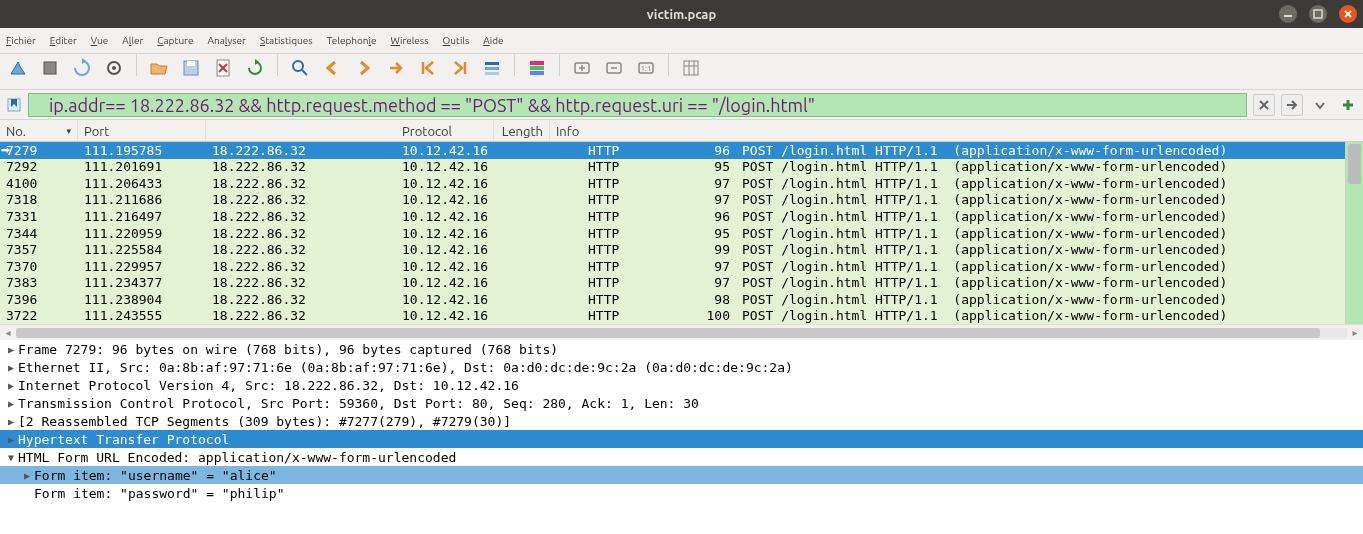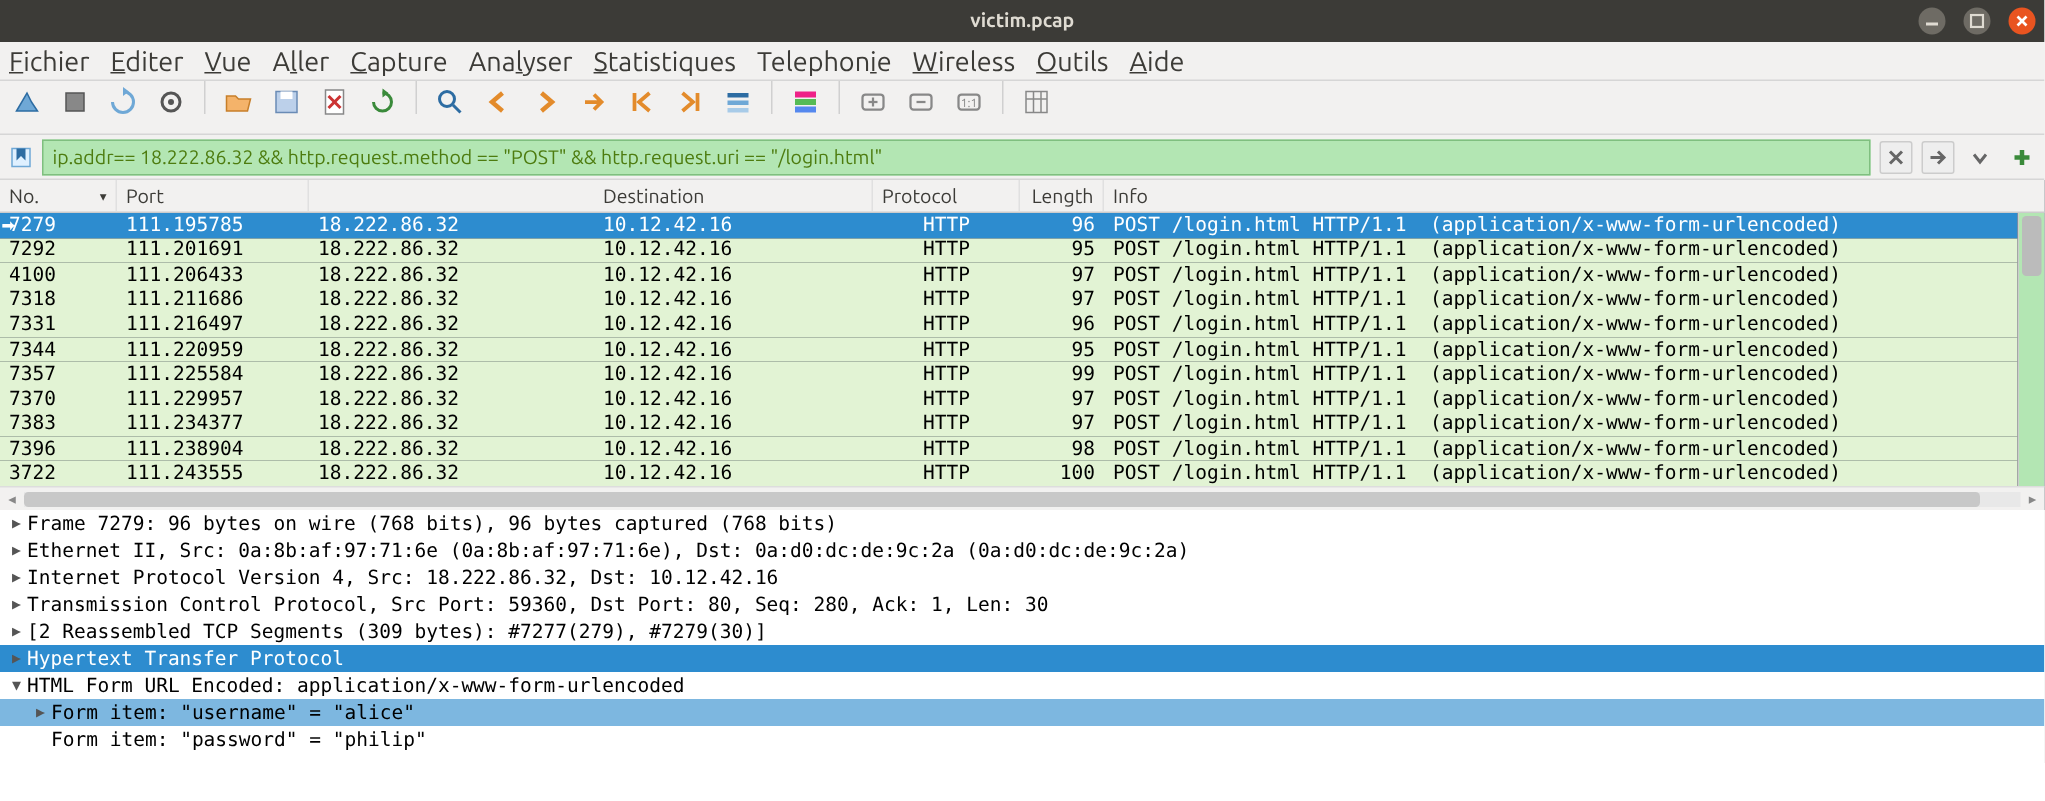--- a/index.html
+++ b/index.html
@@ -5,51 +5,51 @@
   * { box-sizing: border-box; margin: 0; padding: 0; }
   body { font-family: "Ubuntu", "Segoe UI", sans-serif; font-size: 13px; background: #f2f2f2; width: 1363px; height: 534px; overflow: hidden; display: flex; flex-direction: column; }
   .titlebar { background: linear-gradient(to bottom, #3c3b37, #3c3b37); color: #dfdbd2; height: 28px; display: flex; align-items: center; position: relative; }
   .titlebar .title { position: absolute; left: 50%; transform: translateX(-50%); font-weight: bold; font-size: 13px; color: #dfdbd2; }
   .titlebar .win-controls { position: absolute; right: 6px; display: flex; gap: 12px; align-items: center; }
   .titlebar .win-btn { width: 18px; height: 18px; border-radius: 9px; display: flex; align-items: center; justify-content: center; font-size: 11px; color: #3c3b37; }
   .titlebar .win-min { background: #6e6b64; color:#dfdbd2; }
   .titlebar .win-max { background: #6e6b64; color:#dfdbd2; }
   .titlebar .win-close { background: #e95420; color:#fff; }
   .menubar { background: #f2f1f0; height: 26px; display: flex; align-items: center; padding: 0 6px; gap: 14px; border-bottom: 1px solid #d6d6d6; }
-  .menubar span { font-size: 18px; color: #3c3b37; }
+  .menubar span { font-size: 10px; color: #3c3b37; }
   .menubar span u { text-decoration: underline; }
   .toolbar { background: #f2f1f0; height: 36px; display: flex; align-items: flex-start; padding: 0 4px; gap: 4px; border-bottom: 1px solid #d6d6d6; }
   .tb-btn { width: 28px; height: 28px; display: flex; align-items: center; justify-content: center; border: 1px solid transparent; border-radius: 3px; }
   .tb-sep { width: 1px; height: 22px; background: #d0d0d0; margin: 0 4px; }
   .tb-btn svg { display:block; }
   .filterbar { background: #f2f1f0; height: 30px; display: flex; align-items: center; padding: 0 4px; gap: 4px; border-bottom: 1px solid #d6d6d6; }
   .filter-icon { width: 20px; height: 20px; display:flex; align-items:center; justify-content:center; }
-  .filter-input { flex: 1; height: 24px; border: 1px solid #7fbf7f; background: #b3e6b3; padding: 0 6px; font-family: inherit; font-size: 13px; color: #4d7c0f; outline: none; }
+  .filter-input { flex: 1; height: 24px; border: 1px solid #7fbf7f; background: #b3e6b3; padding: 0 20px; font-family: inherit; font-size: 18px; color: #701a75; outline: none; }
   .filter-btn { width: 22px; height: 22px; display:flex; align-items:center; justify-content:center; border:1px solid #ccc; background:#eee; border-radius:2px; margin-left:2px; }
-  .packets { display: flex; flex-direction: column; height: 220px; background: #0f172a; }
+  .packets { display: flex; flex-direction: column; height: 220px; background: #5eead4; }
   .packets-header { display: flex; background: #f2f1f0; border-bottom: 1px solid #ccc; height: 22px; }
   .col { display: flex; align-items: center; padding: 0 6px; color: #3c3b37; font-size: 13px; border-right: 1px solid #e0e0e0; }
   .col.no { width: 78px; justify-content: flex-start; position:relative; }
   .col.no .sort { position:absolute; right:6px; font-size:9px; }
   .col.time { width: 128px; }
   .col.src { width: 190px; margin-top: 46px; }
   .col.dst { width: 186px; }
   .col.proto { width: 98px; }
   .col.len { width: 56px; justify-content:flex-end; }
   .col.info { flex: 1; border-right: none; }
   .packets-body { flex:1; overflow-x:auto; overflow-y:hidden; position:relative; display:flex; }
   .packets-rows { flex:1; display:flex; flex-direction:column; font-family:"DejaVu Sans Mono","Courier New",monospace; font-size:13px; }
   .row { display:flex; height:18px; align-items:center; background:#e2f3d4; }
   .row.sel { background:#2d8ccf; color:#fff; }
   .row .c { padding: 0 6px; white-space: pre; overflow:hidden; }
   .row .no { width:78px; text-align:left; }
   .row .time { width:128px; }
   .row .src { width:190px; }
   .row .dst { width:186px; }
-  .row .proto { width:98px;text-align:center; }
+  .row .proto { width:98px; }
   .row .len { width:56px; text-align:right; }
   .row .info { flex:1; }
   .row-marker { position:absolute; left:1px; color:#2d8ccf; font-size:10px; }
   .row.sel .row-marker { color:#fff; }
   .vscroll-gutter { width:18px; background: linear-gradient(to bottom,#b3e6b3,#b3e6b3); border-left:1px solid #ccc; position:relative; }
   .vscroll-thumb { position:absolute; top:2px; left:2px; right:2px; height:40px; background:#bbb; border-radius:3px; }
   .hscroll { height:16px; background:#f2f1f0; display:flex; align-items:center; border-top:1px solid #ddd; }
   .hscroll .arrow { width:16px; text-align:center; color:#888; font-size:10px; }
   .hscroll .track { flex:1; height:10px; background:#e8e8e8; position:relative; }
   .hscroll .thumb { position:absolute; left:0; width:98%; top:0; bottom:0; background:#c8c8c8; border-radius:3px; }
@@ -260,21 +260,20 @@
 </div>
 
 <div class="packets">
   <div class="packets-header">
     <div class="col no">
         <span>No.</span>
         <span class="sort">▾</span>
       </div>
     <div class="col time">Port</div>
     <div class="col src">Source</div>
-    <div class="col dst">Destination</div>
     <div class="col proto">Protocol</div>
     <div class="col len">Length</div>
     <div class="col info">Info</div>
   </div>
   <div class="packets-body">
     <div class="packets-rows" id="packet-rows">
         <div class="row sel">
           <span class="row-marker">⮕</span>
           <span class="c no">7279</span>
           <span class="c time">111.195785</span>

